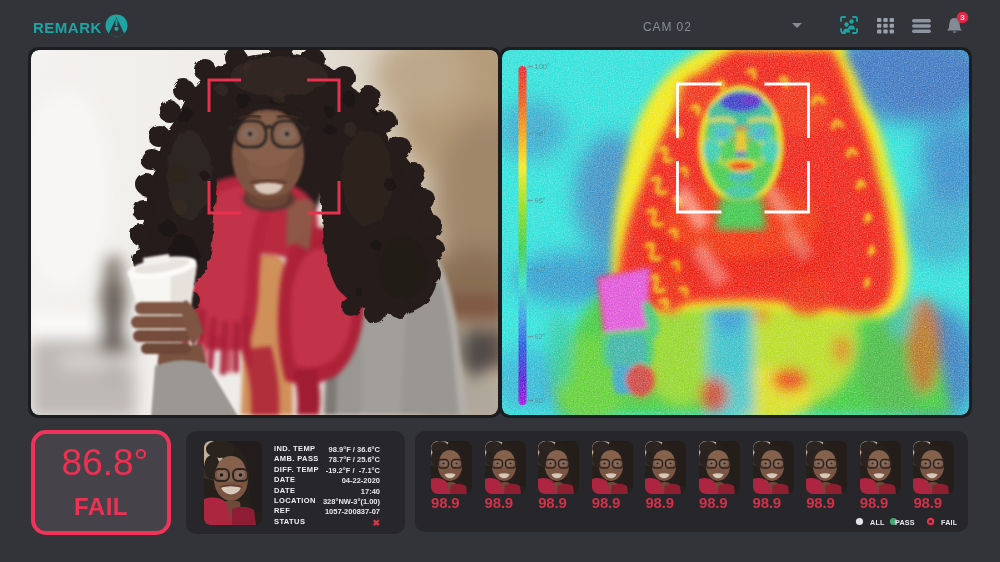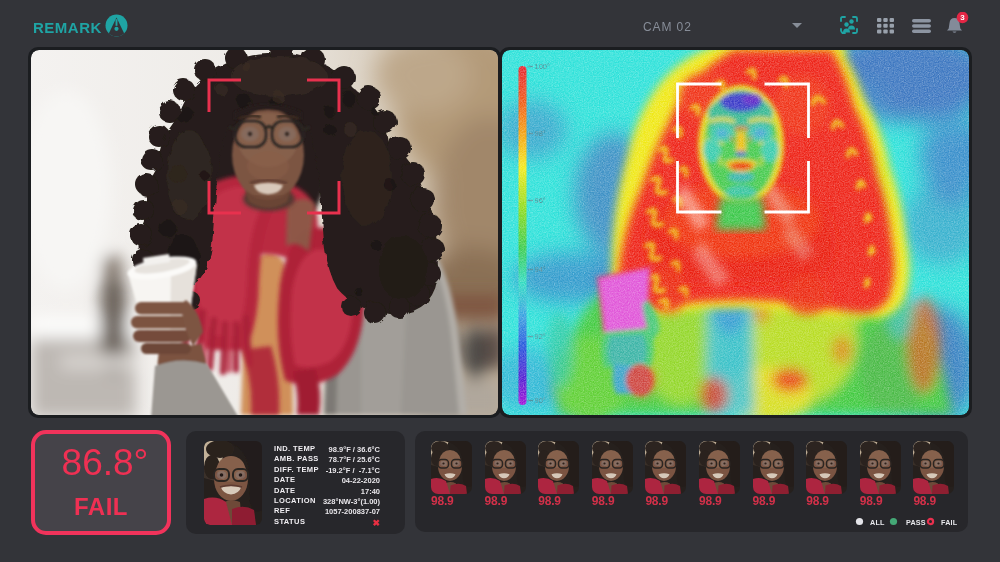--- a/index.html
+++ b/index.html
@@ -32,21 +32,21 @@
   #det svg.thumb { position:absolute; left:18px; top:10px; border-radius:6px; }
   .rows { position:absolute; left:88px; top:13px; width:106px; }
   .row { height:10.4px; position:relative; }
   .row .l { position:absolute; left:0; top:0; font-size:7.5px; font-weight:bold; color:#f0eef2; letter-spacing:0.4px; }
   .row .v { position:absolute; right:0; top:1px; font-size:7.5px; color:#e8e6ea;font-weight:bold; }
   .row .x { color:#e82f42; font-weight:bold; font-size:9px; }
 
   
   #thumbs { left:415px; top:431px; width:553px; height:101px; background:#27272b; border-radius:10px; }
   .th { position:absolute; top:10px; width:41px; height:53px; border-radius:7px; overflow:hidden; }
-  .tl { position:absolute; top:63px; font-size:12px; font-weight:bold; color:#d33049; letter-spacing:-0.2px; }
+  .tl { position:absolute; top:63px; font-size:15px; font-weight:bold; color:#d33049; letter-spacing:-0.2px; }
   .legend { position:absolute; right:16px; top:84px; height:10px; font-size:7.2px; font-weight:bold;
     color:#e8e8ec; letter-spacing:0.2px; }
 </style>
 </head>
 <body>
 <div id="stage">
 
   <div class="abs logo">REMARK</div>
   <svg class="abs" style="left:105px; top:14px;" width="23" height="23" viewBox="0 0 23 23">
     <defs>
@@ -652,20 +652,20 @@
     <div class="tl" style="left:444.8px">98.9</div>
     <div class="tl" style="left:498.4px">98.9</div>
     <div class="legend" style="left:0; top:0; width:553px; height:101px; position:absolute;padding-left:44px;">
       <svg style="position:absolute; left:440px; top:86px;" width="9" height="9">
           <circle cx="4.5" cy="4.5" r="3.6" fill="#e4e4e9"></circle>
         </svg>
       <span style="position:absolute; left:455px; top:87px;">ALL</span>
       <svg style="position:absolute; left:474px; top:86px;" width="9" height="9">
           <circle cx="4.5" cy="4.5" r="3.6" fill="#44a876"></circle>
         </svg>
-      <span style="position:absolute; left:491px; top:87px;">PASS</span>
+      <span style="position:absolute; left:480px; top:87px;">PASS</span>
       <svg style="position:absolute; left:511px; top:86px;" width="9" height="9">
           <circle cx="4.5" cy="4.5" r="2.6" fill="none" stroke="#e8304e" stroke-width="2.2"></circle>
         </svg>
       <span style="position:absolute; left:526px; top:87px;">FAIL</span>
     </div>
   </div>
 </div>
 
 </body></html>

